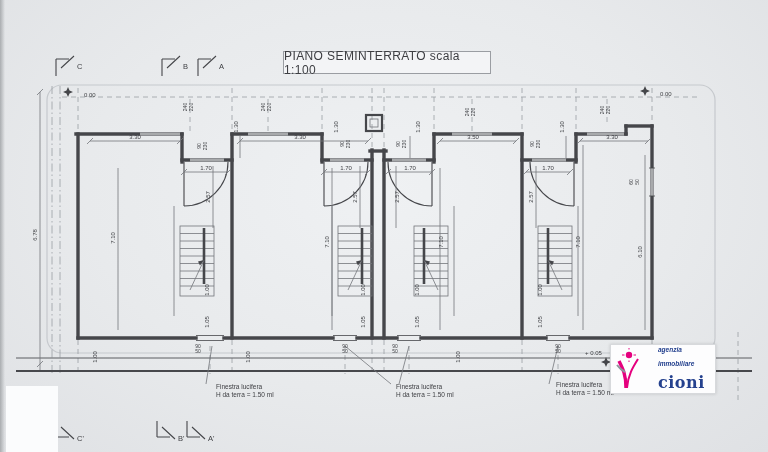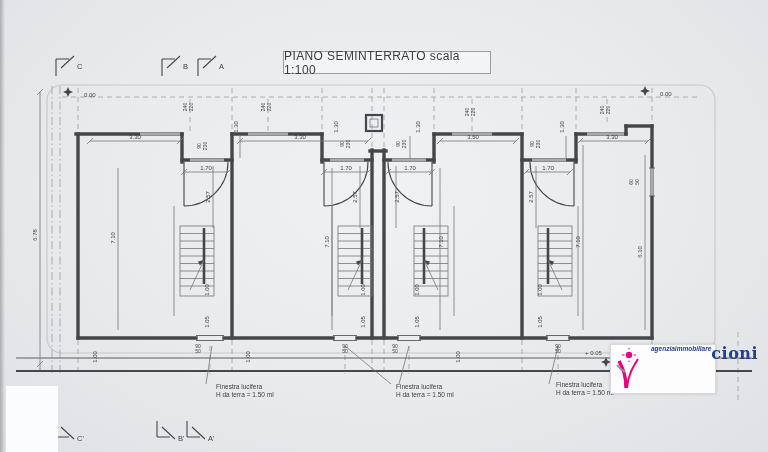--- a/index.html
+++ b/index.html
@@ -9,21 +9,21 @@
   #edge-left{position:absolute;left:0;top:0;width:5px;height:100%;
         background:linear-gradient(90deg,#aaadb0,rgba(170,173,176,0));}
   #scan-patch{position:absolute;left:6px;top:386px;width:52px;height:66px;background:#fbfcfd;}
   #title-box{position:absolute;left:283px;top:51px;width:206px;height:21px;
         background:#f3f4f6;border:1px solid #9a9da2;display:flex;align-items:center;justify-content:center;
         font-size:12px;letter-spacing:.4px;color:#3d3e42;}
   .note{position:absolute;font-size:6.5px;line-height:1.3;color:#3c3d41;white-space:nowrap;}
   #logo{position:absolute;left:610px;top:344px;width:104px;height:48px;background:#fdfdfe;
         border:1px solid #d7d9dc;box-shadow:0 0 3px rgba(0,0,0,.15);display:flex;}
   #logo-icon{margin:3px 0 0 3px;flex:0 0 30px;}
-  #logo-text{display:flex;flex-direction:row;justify-content:center;margin-left:7px;}
+  #logo-text{display:flex;flex-direction:column;justify-content:center;margin-left:14px;gap:6px;}
   .logo-small{font-size:6.5px;font-weight:bold;font-style:italic;color:var(--navy);line-height:1.25;}
   #logo-name{font-family:"DejaVu Serif",serif;font-weight:bold;font-size:16px;letter-spacing:.5px;
         color:var(--navy);line-height:1.05;margin-top:1px;}
   svg#plan{position:absolute;left:0;top:0;}
   .w{stroke:var(--ink);stroke-width:3.4;fill:none;stroke-linecap:square;}
   .w2{stroke:var(--ink);stroke-width:2.2;fill:none;}
   .wbold{stroke:var(--ink);stroke-width:2.6;fill:none;}
   .tl{stroke:var(--thin);stroke-width:.8;fill:none;}
   .tl2{stroke:var(--ink);stroke-width:1.1;fill:none;}
   .dsh{stroke:var(--dash);stroke-width:.8;fill:none;stroke-dasharray:5 4;}

